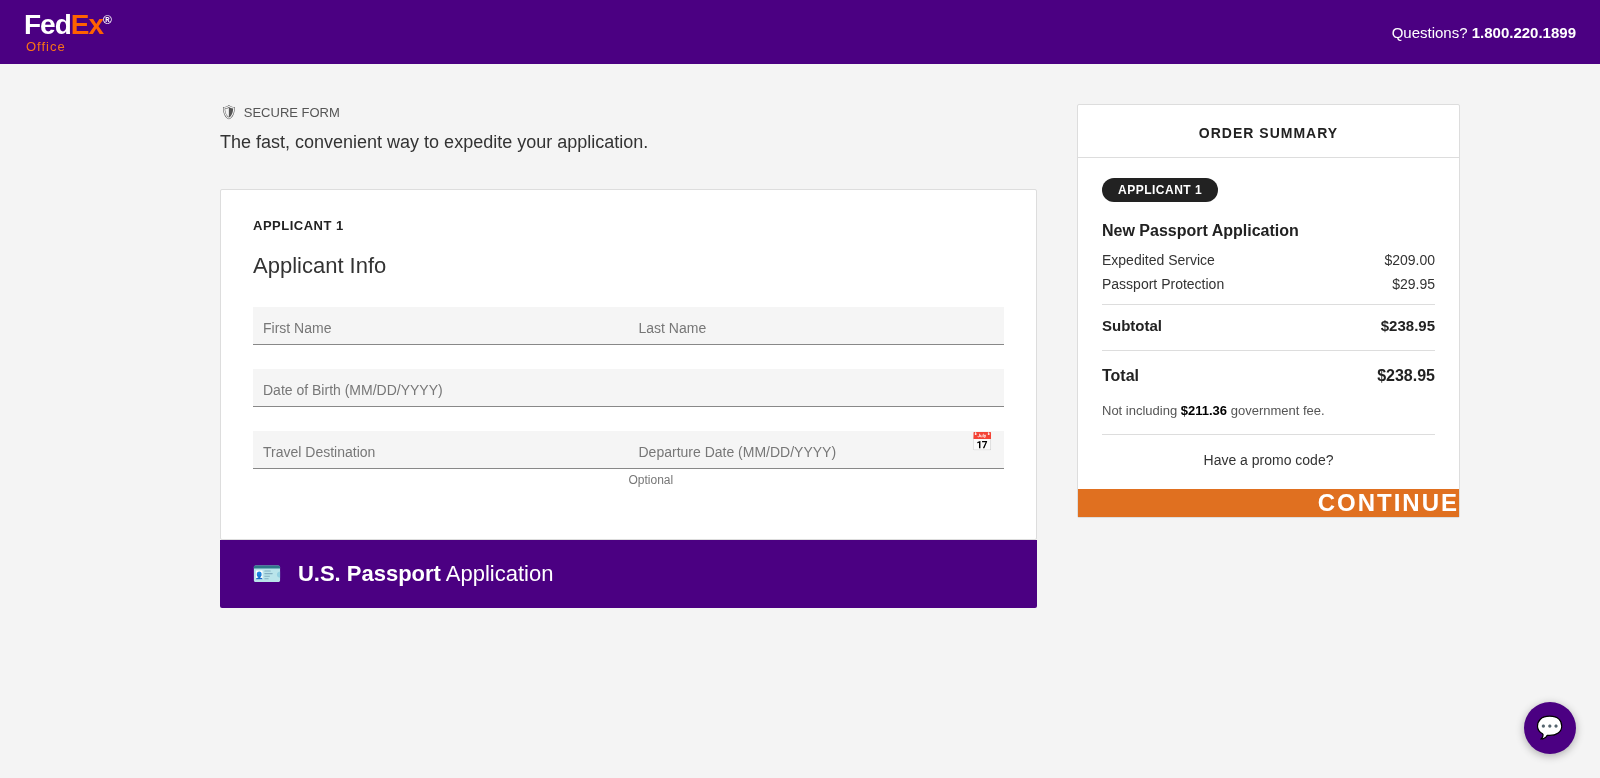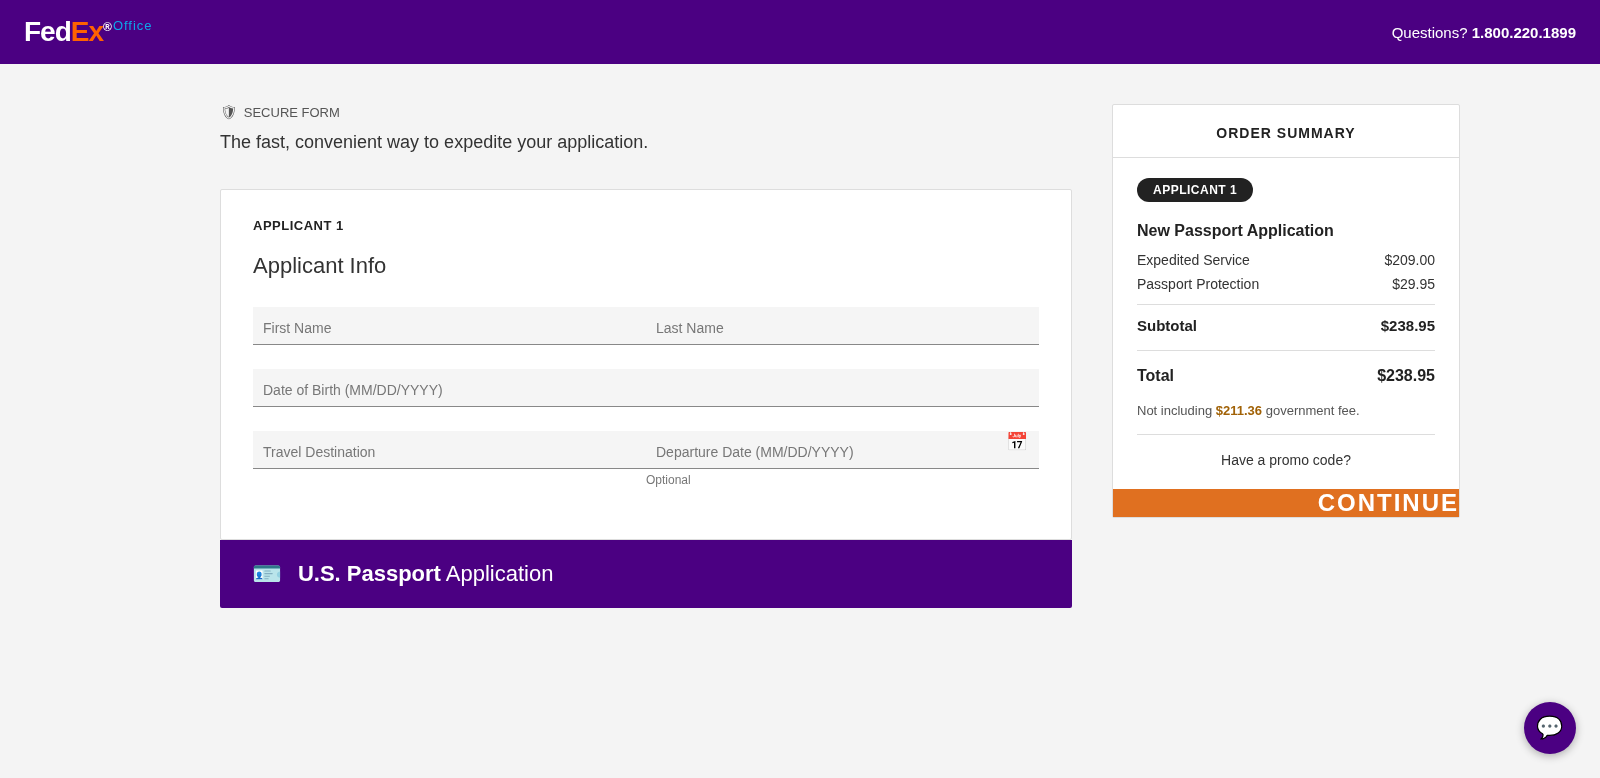--- a/index.html
+++ b/index.html
@@ -9,33 +9,33 @@
     .header {
       background: #4b0082;
       height: 64px;
       display: flex;
       align-items: center;
       justify-content: space-between;
       padding: 0 24px;
     }
     .header-logo {
       display: flex;
-      flex-direction: row;
+      flex-direction: column;
       align-items: flex-start;
     }
     .logo-fedex {
       font-size: 28px;
       font-weight: 900;
       letter-spacing: -1px;
       line-height: 1;
     }
     .logo-fed { color: #fff; }
     .logo-ex { color: #ff6200; }
     .logo-office {
-      color: #0ea5e9;
+      color: #f97316;
       font-size: 13px;
       font-weight: 400;
       letter-spacing: 1px;
       margin-top: 0px;
       margin-left: 2px;
     }
     .header-contact {
       color: #fff;
       font-size: 15px;
     }
@@ -150,21 +150,21 @@
       margin-top: 0;
       border-radius: 0 0 2px 2px;
     }
     .passport-banner-icon { font-size: 24px; }
     .passport-banner-text { font-size: 22px; }
     .passport-banner-text strong { font-weight: 700; }
     .passport-banner-text span { font-weight: 400; }
 
     
     .order-summary {
-      width: 348px;
+      width: 383px;
       background: #fff;
       border: 1px solid #ddd;
       border-radius: 2px;
       flex-shrink: 0;
     }
     .order-summary-title {
       text-align: center;
       font-size: 14px;
       font-weight: 700;
       letter-spacing: 1px;
@@ -219,21 +219,21 @@
       justify-content: space-between;
       font-size: 16px;
       font-weight: 700;
       color: #222;
       margin-bottom: 18px;
     }
     .order-gov-fee {
       font-size: 13px;
       color: #555;
     }
-    .order-gov-fee strong { font-weight: 700; color: #a16207; }
+    .order-gov-fee strong { font-weight: 700; color: #000000; }
 
     .promo-link-section {
       border-top: 1px solid #ddd;
       margin-top: 16px;
       padding-top: 16px;
       text-align: center;
     }
     .promo-link {
       font-size: 14px;
       color: #333;

